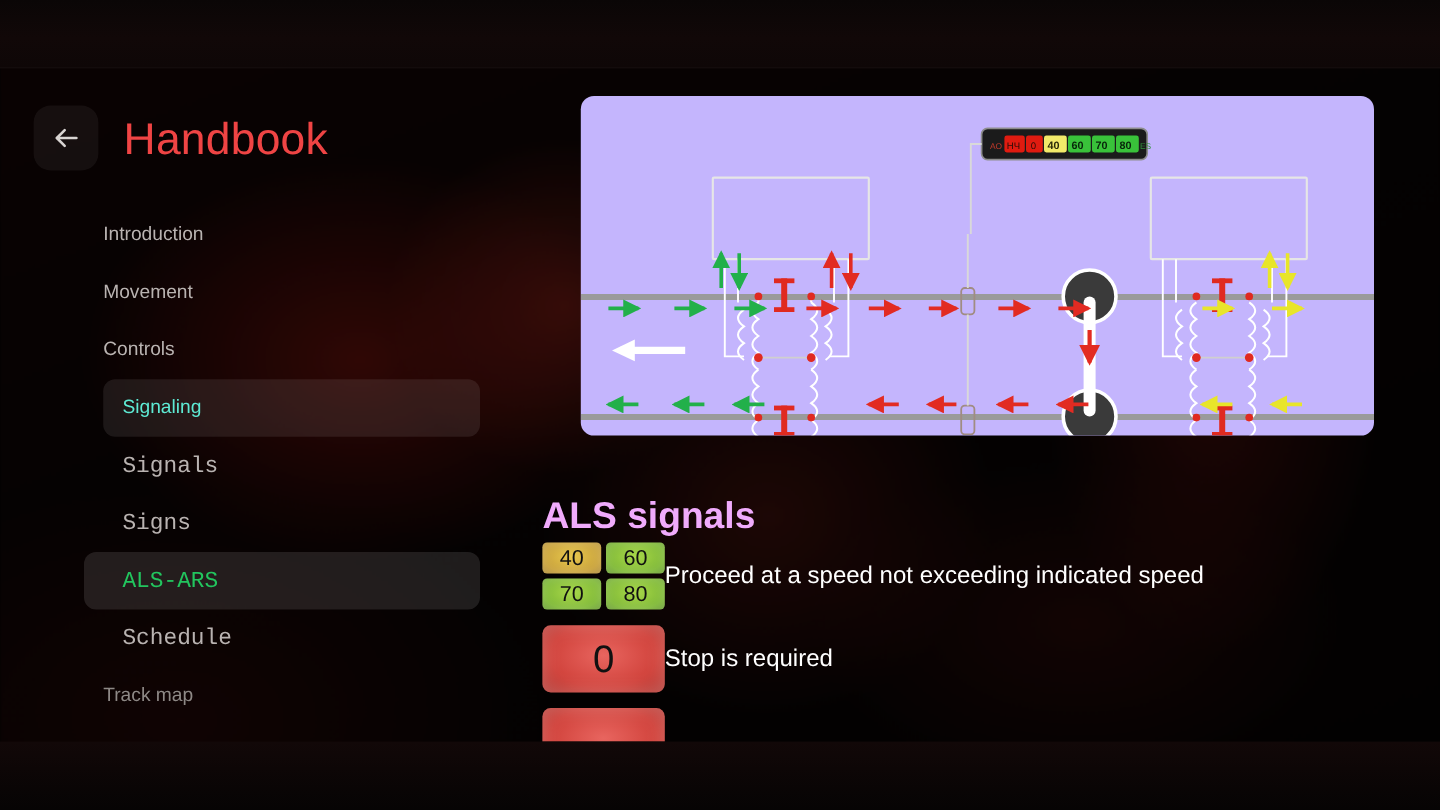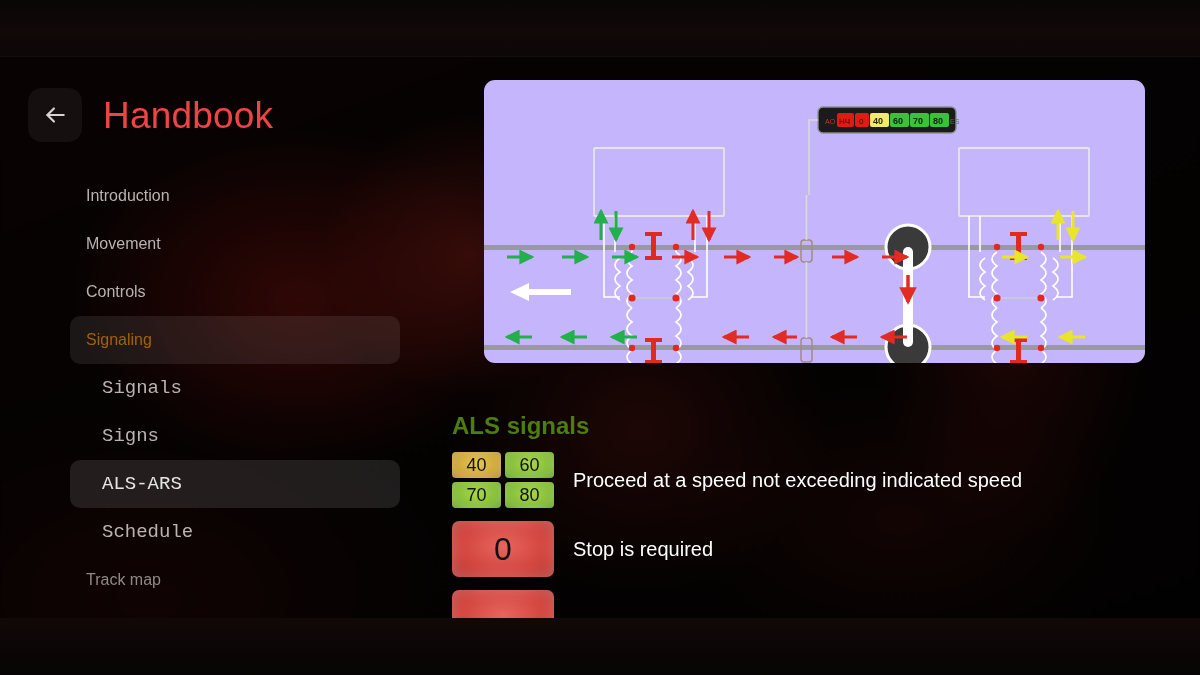--- a/index.html
+++ b/index.html
@@ -35,45 +35,45 @@
   .hdr { position:absolute; left:28px; top:31px; display:flex; align-items:center; gap:21px; }
   .backbtn { width:54px; height:54px; border-radius:14px; background:rgba(255,255,255,.055);
     display:flex; align-items:center; justify-content:center; cursor:pointer; }
   .backbtn svg { width:26px; height:26px; }
   .title { font-size:37px; font-weight:400; color:#ef4444; letter-spacing:.2px; line-height:1; }
 
   .navlist { position:absolute; left:70px; top:115px; width:330px; }
   .navitem { height:48px; display:flex; align-items:center; border-radius:10px; padding:0 16px;
     font-size:16px; color:#b9b3b1; cursor:pointer; }
   .navitem.sub { padding-left:32px; font-size:19px;font-family:Liberation Mono, monospace; }
-  .navitem.open { background:rgba(255,255,255,.085); color:#a16207; }
-  .navitem.sel { background:rgba(255,255,255,.11); color:#e5e5e5;align-items:center; }
+  .navitem.open { background:rgba(255,255,255,.085); color:#5eead4;margin-left:16px; }
+  .navitem.sel { background:rgba(255,255,255,.11); color:#22c55e;align-items:center; }
   .navitem.cut { color:#8e8986; }
 
   
   .content { position:absolute; left:440px; top:57px; width:760px; height:561px; z-index:20; overflow:hidden; }
 
   .diagram-card { position:absolute; left:12px; top:23px; width:661px; height:283px;
     background:#c4b5fd; border-radius:11px; overflow:hidden;margin-left:32px; }
 
-  .section-title { position:absolute; left:12px; top:355px; font-size:24px; font-weight:bold; color:#4d7c0f; }
+  .section-title { position:absolute; left:12px; top:355px; font-size:31px; font-weight:bold; color:#f0abfc; }
 
   .rows { position:absolute; left:12px; top:395px; width:740px; }
   .row { display:flex; align-items:center; margin-bottom:13px; }
   .chipcol { width:102px; flex:0 0 102px; display:flex; flex-wrap:wrap; gap:4px; }
   .chip { width:49px; height:26px; border-radius:4px; display:flex; align-items:center;
     justify-content:center; font-size:18px; color:#111; font-weight:400;
     box-shadow:inset 0 0 10px rgba(255,255,255,.25); }
   .chip.amber { background:radial-gradient(ellipse at 50% 45%, #e8c84f 0%, #c9a23a 70%, #a8832b 100%); }
   .chip.green { background:radial-gradient(ellipse at 50% 45%, #a9d84a 0%, #7fb936 70%, #5e9427 100%); }
   .chip-big { width:102px; height:56px; border-radius:7px; display:flex; align-items:center;
     justify-content:center; font-size:32px; color:#111;
     background:radial-gradient(ellipse at 50% 45%, #e8655f 0%, #d1433c 62%, #ad2f29 100%);
     box-shadow:inset 0 0 16px rgba(255,255,255,.28); }
-  .row-text { margin-left:19px; font-size:20px; color:#fff; }
+  .row-text { font-size:20px; color:#fff; }
 </style>
 </head>
 <body>
 
 <div id="stage">
 
   <div class="backdrop"></div>
   <div class="backdrop-dim"></div>
 
   <div class="sidebar">

